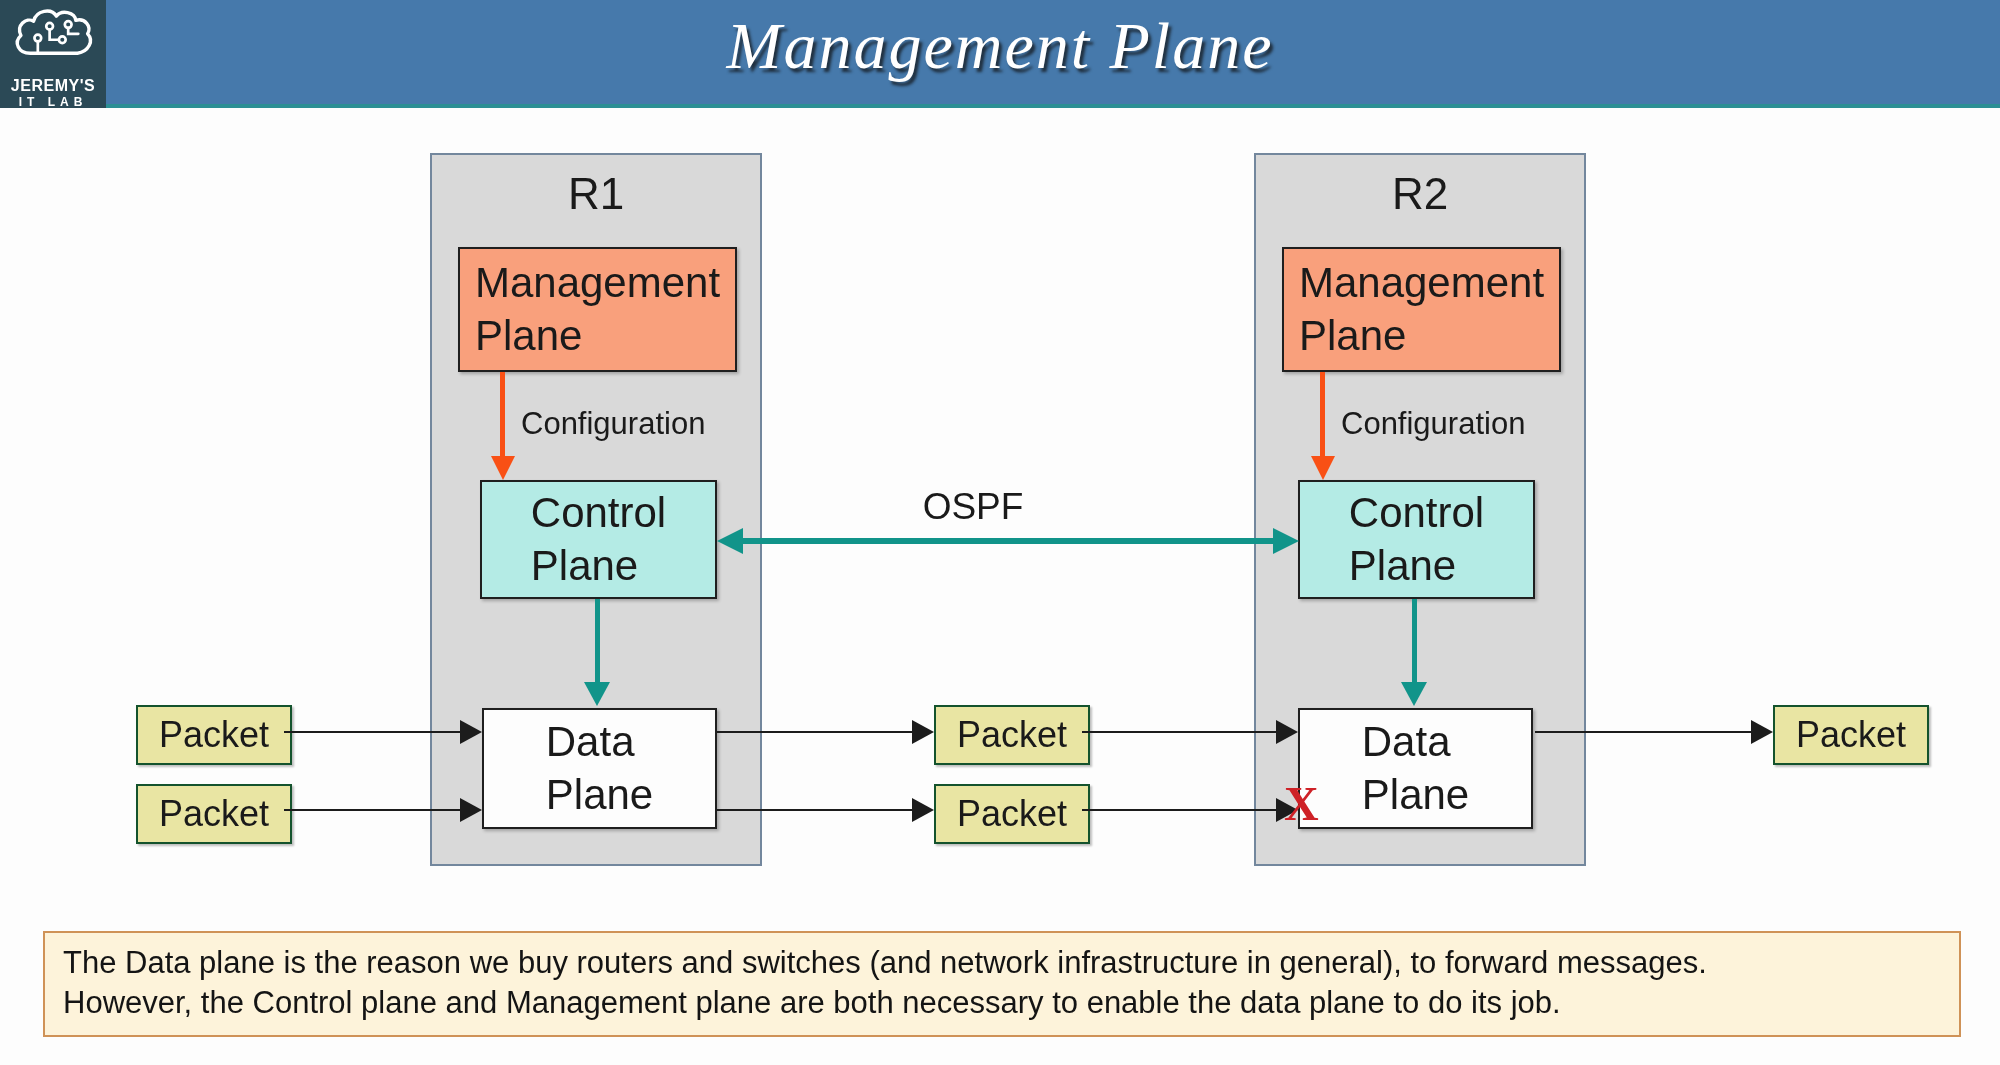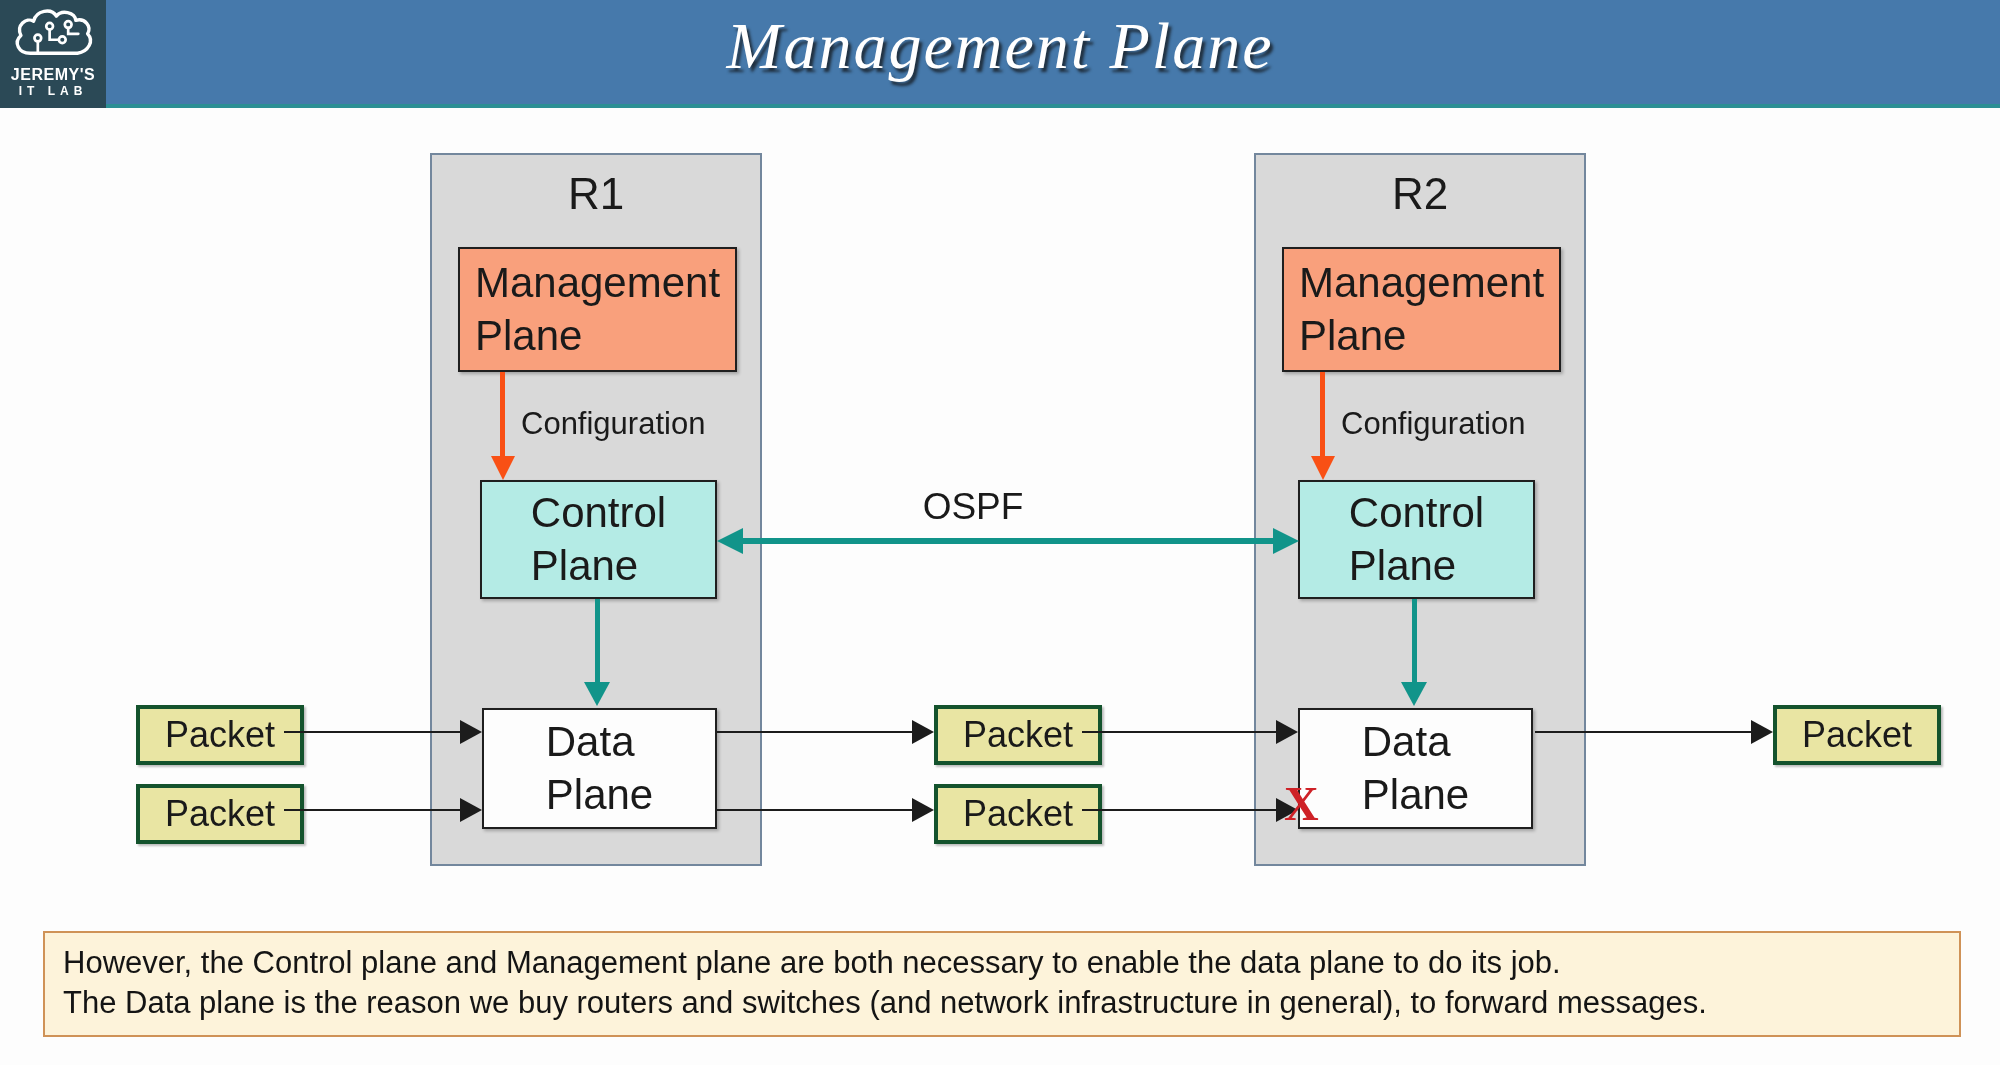--- a/index.html
+++ b/index.html
@@ -3,37 +3,37 @@
 <meta charset="utf-8">
 <style>
   html,body{margin:0;padding:0;background:#fff;}
   .canvas{position:relative;width:2000px;height:1065px;background:#fdfdfd;overflow:hidden;
           font-family:"Liberation Sans",sans-serif;color:#1a1a1a;}
 
   
   .header{position:absolute;left:0;top:0;width:2000px;height:104px;border-bottom:4px solid #2c8f94;}
   .logo{position:absolute;left:0;top:0;width:106px;height:108px;display:flex;flex-direction:column;
         align-items:center;justify-content:flex-start;padding-top:6px;box-sizing:border-box;z-index:2;}
-  .logo-line1{color:#fff;font-weight:bold;font-size:16px;letter-spacing:.5px;margin-top:2px;}
+  .logo-line1{color:#fff;font-weight:bold;font-size:16px;letter-spacing:.5px;margin-top:13px;}
   .logo-line2{color:#fff;font-weight:bold;font-size:12px;letter-spacing:5px;}
   .title{position:absolute;left:0;top:8px;width:2000px;text-align:center;color:#fff;
          font-family:"Liberation Serif",serif;font-style:italic;font-size:66px;letter-spacing:2px;
          text-shadow:3px 4px 3px rgba(15,15,15,.7);}
 
   
   .router{position:absolute;width:332px;height:713px;border:2px solid #73879d;box-sizing:border-box;}
   .router-name{position:absolute;width:100%;text-align:center;top:14px;font-size:44px;}
 
   
   .plane{position:absolute;display:flex;align-items:center;justify-content:center;text-align:left;
          border:2px solid #1f1f1f;box-sizing:border-box;white-space:pre-line;font-size:42px;
          line-height:1.24;box-shadow:2px 2px 3px rgba(0,0,0,.25);}
 
   
-  .packet{position:absolute;width:168px;height:60px;border:4px solid #14532d;box-sizing:border-box;
+  .packet{position:absolute;width:156px;height:60px;border:2px solid #14532d;box-sizing:border-box;
           display:flex;align-items:center;justify-content:center;font-size:36px;
           box-shadow:2px 2px 2px rgba(0,0,0,.25);}
 
   
   .hline{position:absolute;height:2px;background:#1c1c1c;}
   .head-right{position:absolute;width:0;height:0;border-top:12px solid transparent;
               border-bottom:12px solid transparent;border-left:22px solid #1c1c1c;}
   .vline-o{position:absolute;width:5px;background:#f95015;}
   .head-down-o{position:absolute;width:0;height:0;border-left:12px solid transparent;
                border-right:12px solid transparent;border-top:24px solid #f95015;}
@@ -137,17 +137,17 @@
   <div class="hline" style="left:284px;top:809px;width:178px;"></div>
   <div class="head-right" style="left:460px;top:798px;"></div>
   <div class="hline" style="left:717px;top:809px;width:195px;"></div>
   <div class="head-right" style="left:912px;top:798px;"></div>
   <div class="hline" style="left:1082px;top:809px;width:194px;"></div>
   <div class="head-right" style="left:1276px;top:798px;"></div>
 
   <div class="drop-x" style="color: rgb(206, 33, 39);">X</div>
 
   <div class="note" style="background-color: rgb(253, 243, 218); border-color: rgb(207, 146, 87);">
+    <div>The Data plane is the reason we buy routers and switches (and network infrastructure in general), to forward messages.</div>
     <div>However, the Control plane and Management plane are both necessary to enable the data plane to do its job.</div>
-    <div>The Data plane is the reason we buy routers and switches (and network infrastructure in general), to forward messages.</div>
   </div>
 
 </div>
 
 </body></html>

